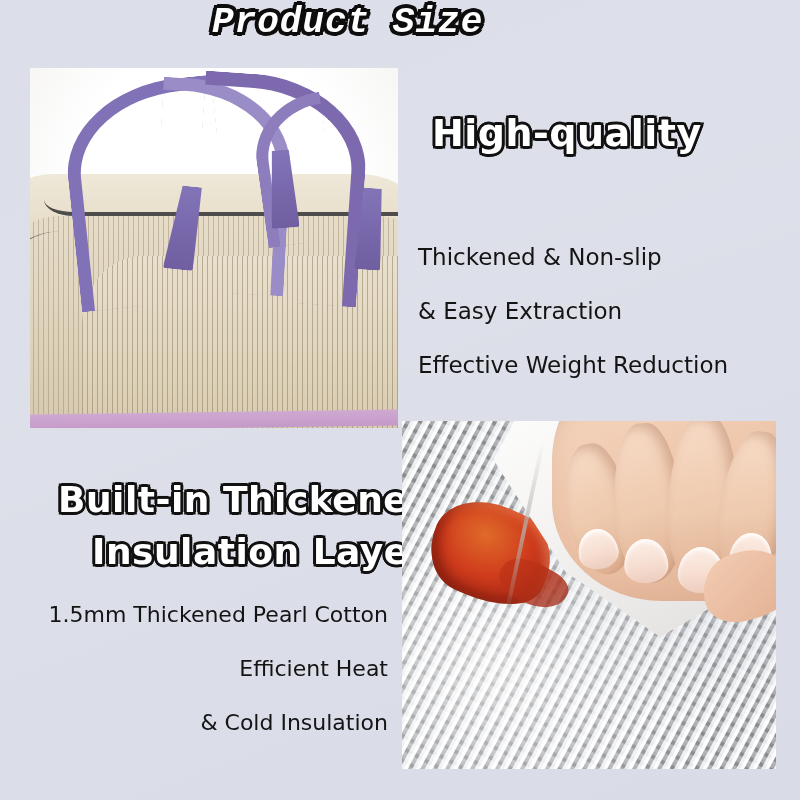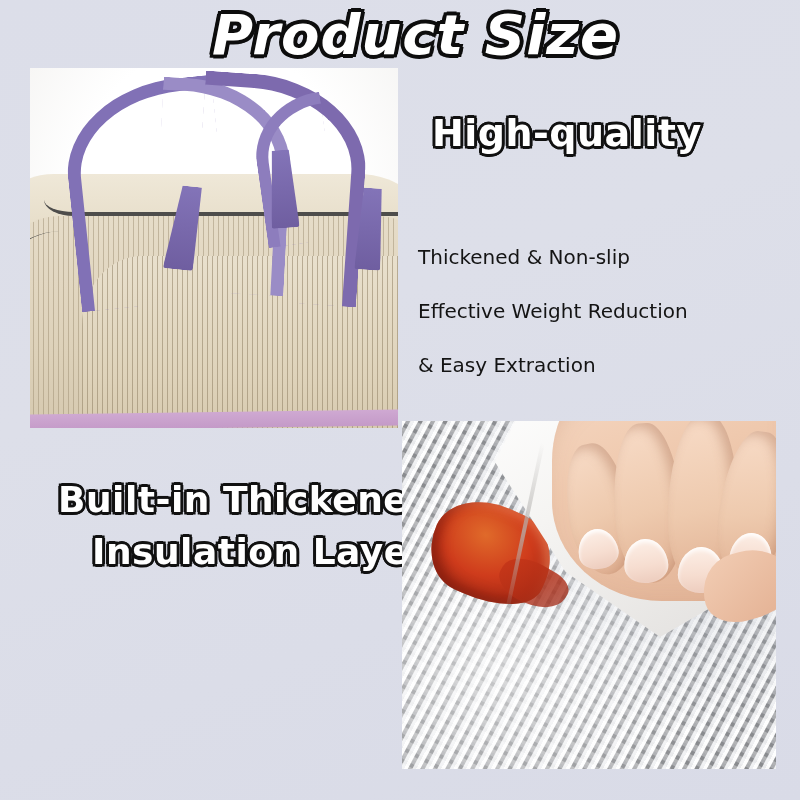--- a/index.html
+++ b/index.html
@@ -32,27 +32,28 @@
     -webkit-text-stroke: 5px #111111;
     paint-order: stroke fill;
     text-shadow:
        3px 0 0 #111,  -3px 0 0 #111,  0 3px 0 #111,  0 -3px 0 #111,
        2px 2px 0 #111, -2px 2px 0 #111, 2px -2px 0 #111, -2px -2px 0 #111;
   }
 
   #title-product-size {
     left: 212px;
     top: 2px;
-    font-size: 56px;
+    font-size: 36px;
     font-style: italic;
     letter-spacing: 1px;
     -webkit-text-stroke: 6px #0d0d0d;
     text-shadow:
        4px 0 0 #0d0d0d, -4px 0 0 #0d0d0d, 0 4px 0 #0d0d0d, 0 -4px 0 #0d0d0d,
        3px 3px 0 #0d0d0d, -3px 3px 0 #0d0d0d, 3px -3px 0 #0d0d0d, -3px -3px 0 #0d0d0d;
+    font-family: Liberation Mono, monospace;
   }
 
   #heading-handles {
     left: 416px;
     top: 108px;
     font-size: 38px;
     line-height: 50px;
     margin-left: 16px;
   }
   #heading-handles .hl { display: block; }
@@ -71,21 +72,21 @@
   .body-copy {
     position: absolute;
     color: #141414;
     font-family: "DejaVu Sans", sans-serif;
     font-weight: normal;
     white-space: nowrap;
   }
   #copy-handles {
     left: 418px;
     top: 230px;
-    font-size: 20px;
+    font-size: 23px;
     line-height: 54px;
     text-align: left;
   }
   #copy-insulation {
     left: 0px;
     top: 588px;
     width: 388px;
     font-size: 22px;
     line-height: 54px;
     text-align: right;
@@ -361,29 +362,34 @@
     <div class="handle-tab tab-b"></div>
     <div class="handle-tab tab-c"></div>
   </div>
 
   <div id="heading-handles" class="display">
     <span class="hl">High-quality</span>
   </div>
 
   <div id="copy-handles" class="body-copy">
     <span class="copy-line">Thickened &amp; Non-slip</span>
+    <span class="copy-line">&amp; Easy Extraction</span>
     <span class="copy-line">Effective Weight Reduction</span>
-    <span class="copy-line">&amp; Easy Extraction</span>
   </div>
 
   <div id="heading-insulation" class="display">
     <span class="hl">Built-in Thickened</span>
     <span class="hl indent">Insulation Layer</span>
   </div>
 
+  <div id="copy-insulation" class="body-copy">
+    <span class="copy-line">1.5mm Thickened Pearl Cotton</span>
+    <span class="copy-line">Efficient Heat</span>
+    <span class="copy-line">&amp; Cold Insulation</span>
+  </div>
 
   <div id="photo-foil" class="photo">
     <div class="foil-texture"></div>
     <div class="foil-sheen"></div>
 
     <div class="stain"></div>
     <div class="stain-smear"></div>
 
     <div class="tissue"></div>
     <div class="tissue-fold"></div>

